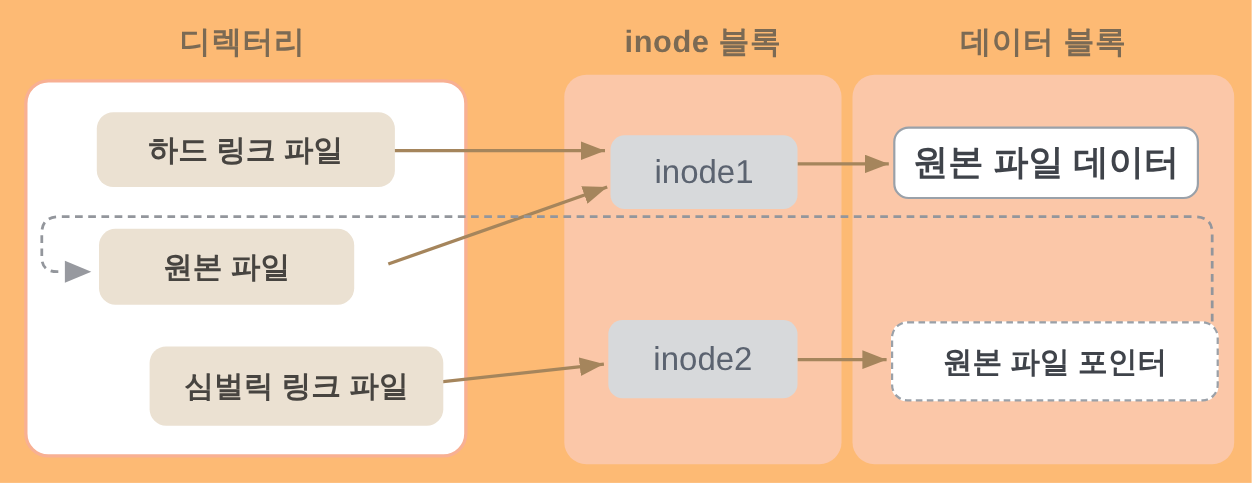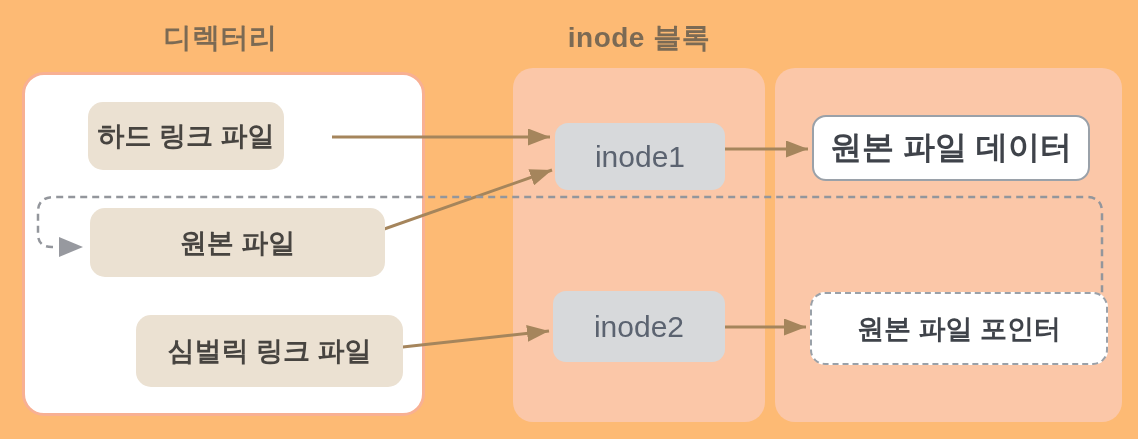--- a/index.html
+++ b/index.html
@@ -49,20 +49,21 @@
   .overlay{position:absolute;left:0;top:0;width:1138px;height:439px;pointer-events:none;}
   .layer-nodes{position:absolute;left:0;top:0;}
 </style>
 </head>
 <body>
 
 <div class="stage">
 
   <div class="col-header" style="left:22px;width:397px;">디렉터리</div>
   <div class="col-header" style="left:513px;width:252px;">inode 블록</div>
+  <div class="col-header" style="left:775px;width:347px;">데이터 블록</div>
 
   <div class="dir-container"></div>
   <div class="block inode-block"></div>
   <div class="block data-block"></div>
 
   <svg class="overlay" viewBox="0 0 1138 439">
     <defs>
       <marker id="ah" markerUnits="userSpaceOnUse" markerWidth="24" markerHeight="17" refX="22" refY="8.5" orient="auto">
         <path d="M0,0 L22,8.5 L0,17 Z" fill="#a5855c"></path>
       </marker>
@@ -70,24 +71,24 @@
     <line x1="332" y1="137" x2="550" y2="137" stroke="#a5855c" stroke-width="3" marker-end="url(#ah)"></line>
     <line x1="353" y1="240" x2="552" y2="170" stroke="#a5855c" stroke-width="3" marker-end="url(#ah)"></line>
     <line x1="357" y1="352" x2="549" y2="331" stroke="#a5855c" stroke-width="3" marker-end="url(#ah)"></line>
     <line x1="725" y1="149" x2="808" y2="149" stroke="#a5855c" stroke-width="3" marker-end="url(#ah)"></line>
     <line x1="725" y1="327" x2="806" y2="327" stroke="#a5855c" stroke-width="3" marker-end="url(#ah)"></line>
     <path d="M 1081 328 C 1095 326 1102 320 1102 308 L 1102 212 Q 1102 197 1086 197 L 54 197 Q 38 197 38 212 L 38 234 Q 38 247 52 247 L 57 247" fill="none" stroke="#93969c" stroke-width="2.5" stroke-dasharray="7 5"></path>
     <polygon points="59,237 83,247 59,257" fill="#97999f"></polygon>
   </svg>
 
   <div class="layer-nodes">
-    <div class="node tan" style="left:88px;top:102px;width:196px;height:68px;">
+    <div class="node tan" style="left:88px;top:102px;width:271px;height:68px;">
       <span>하드 링크 파일</span>
     </div>
-    <div class="node tan" style="left:90px;top:208px;width:295px;height:69px;">
+    <div class="node tan" style="left:90px;top:208px;width:232px;height:69px;">
       <span>원본 파일</span>
     </div>
     <div class="node tan" style="left:90px;top:315px;width:267px;height:72px;margin-left:46px;">
       <span>심벌릭 링크 파일</span>
     </div>
 
     <div class="node gray" style="left:555px;top:113px;width:170px;height:67px;margin-top:10px;">
       <span>inode1</span>
     </div>
     <div class="node gray" style="left:553px;top:291px;width:172px;height:71px;">

